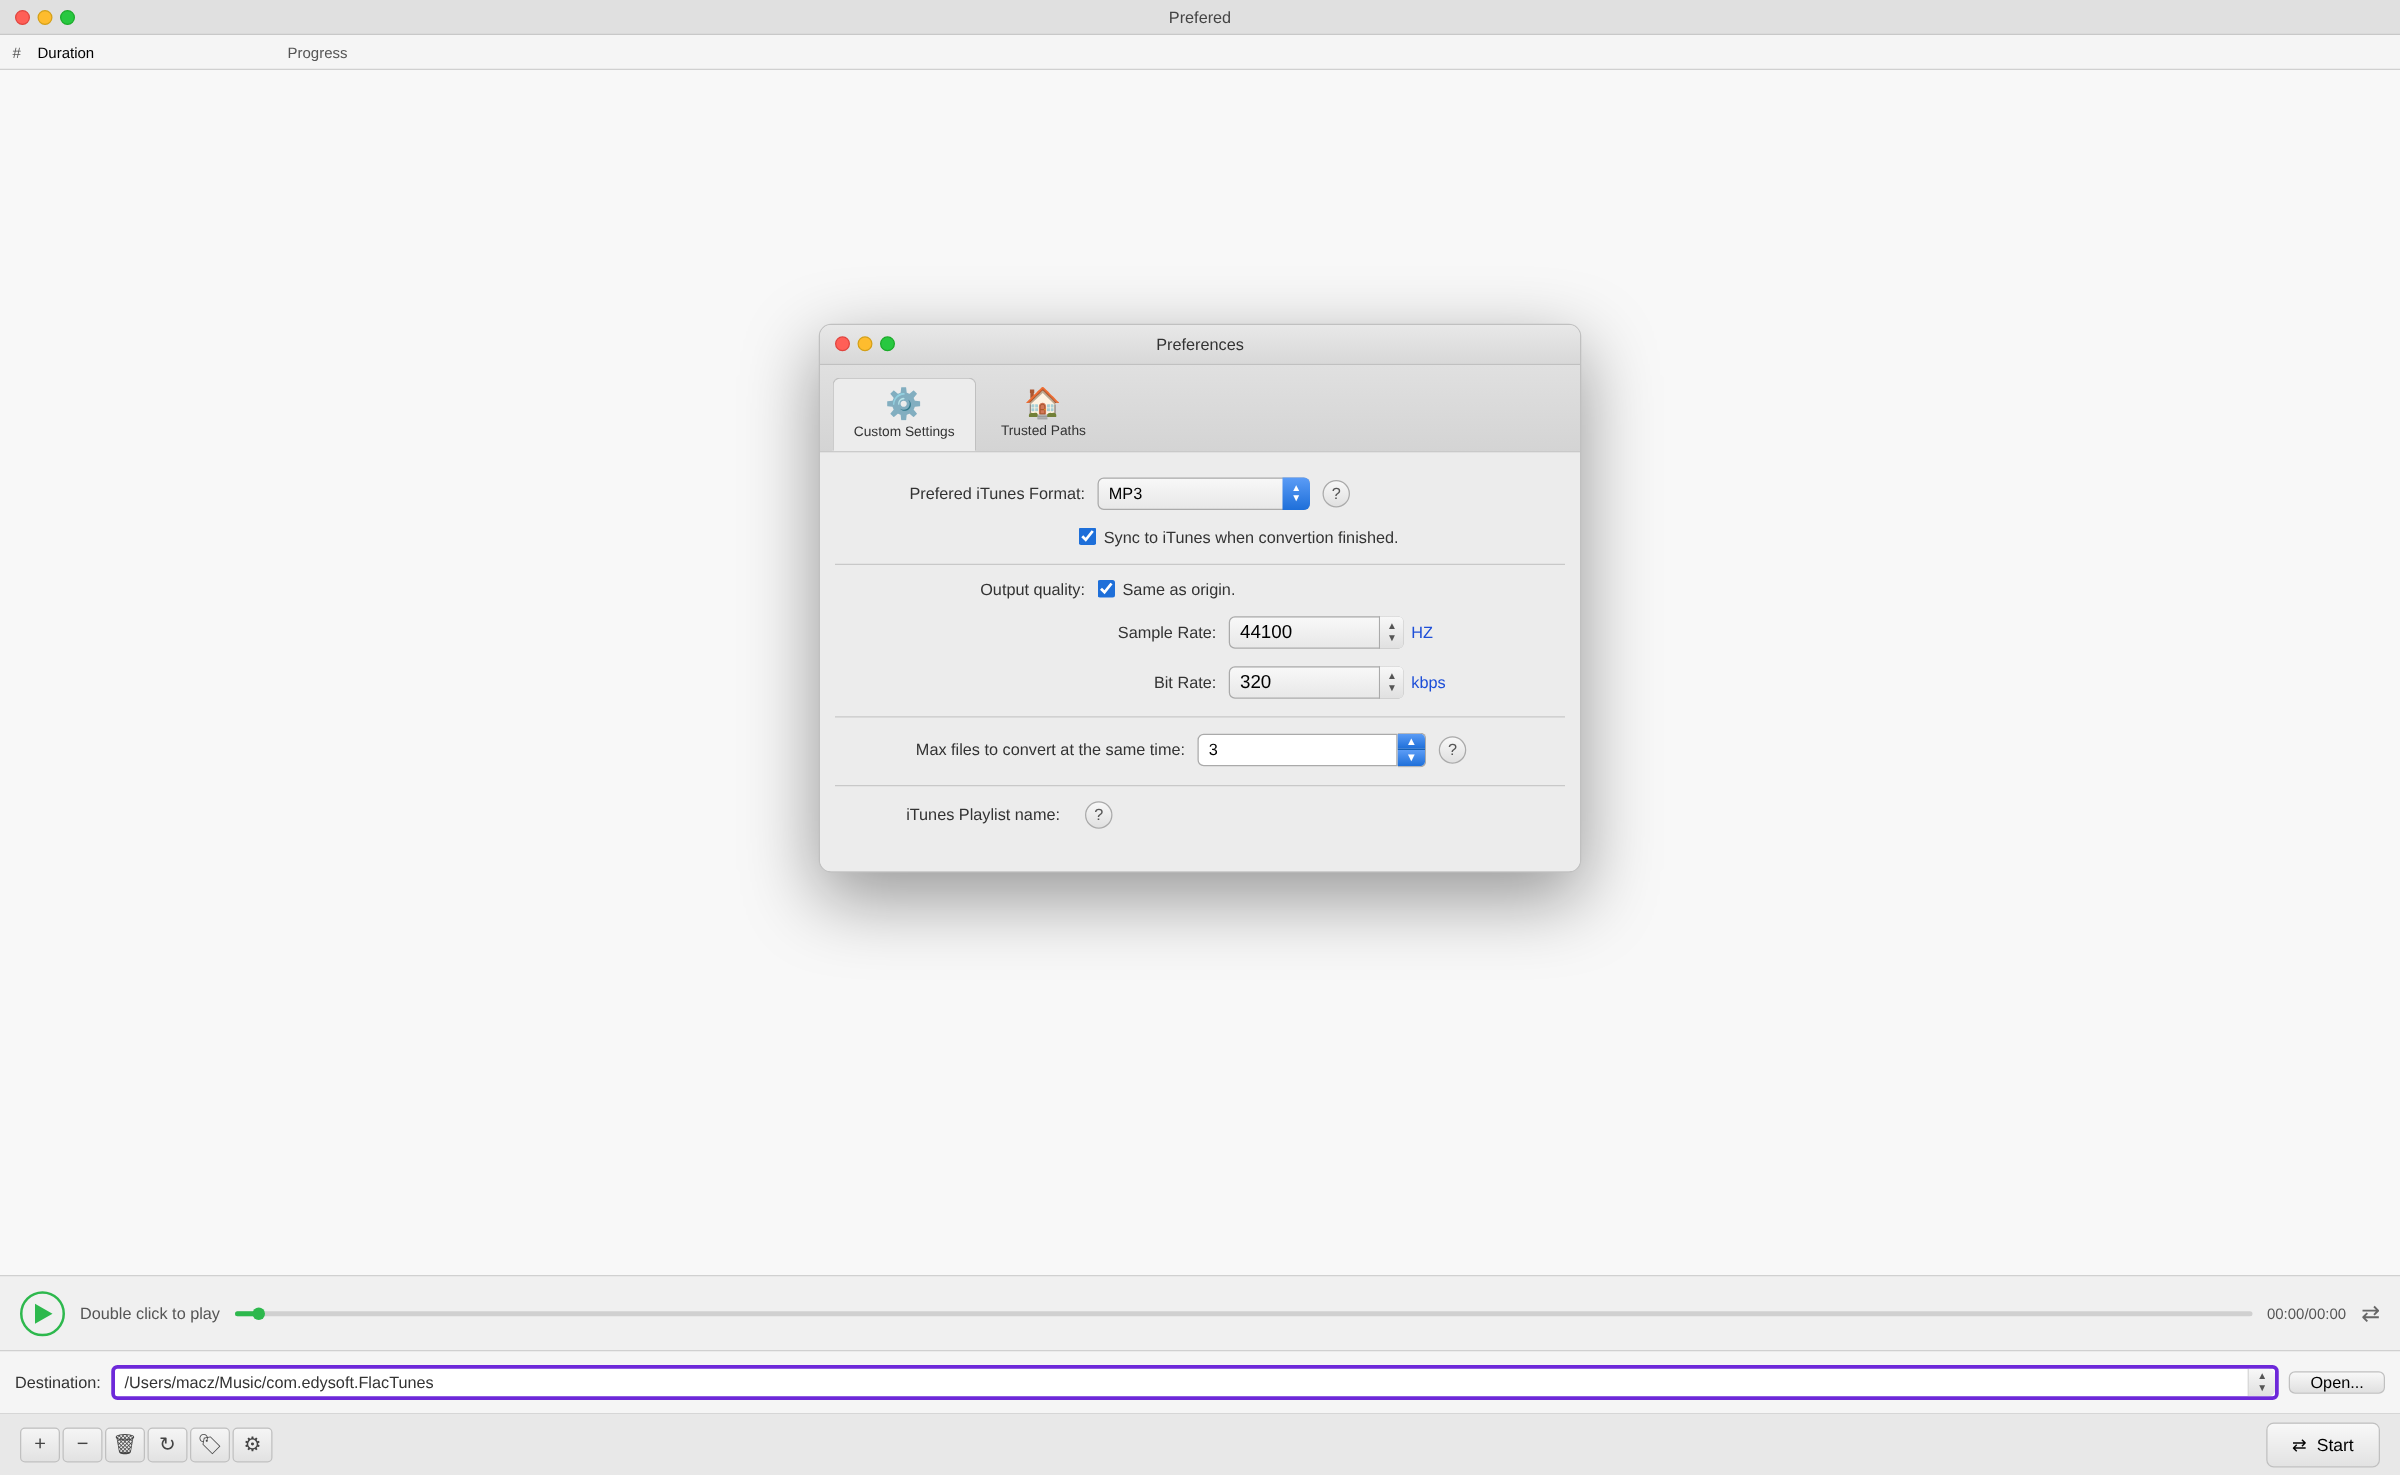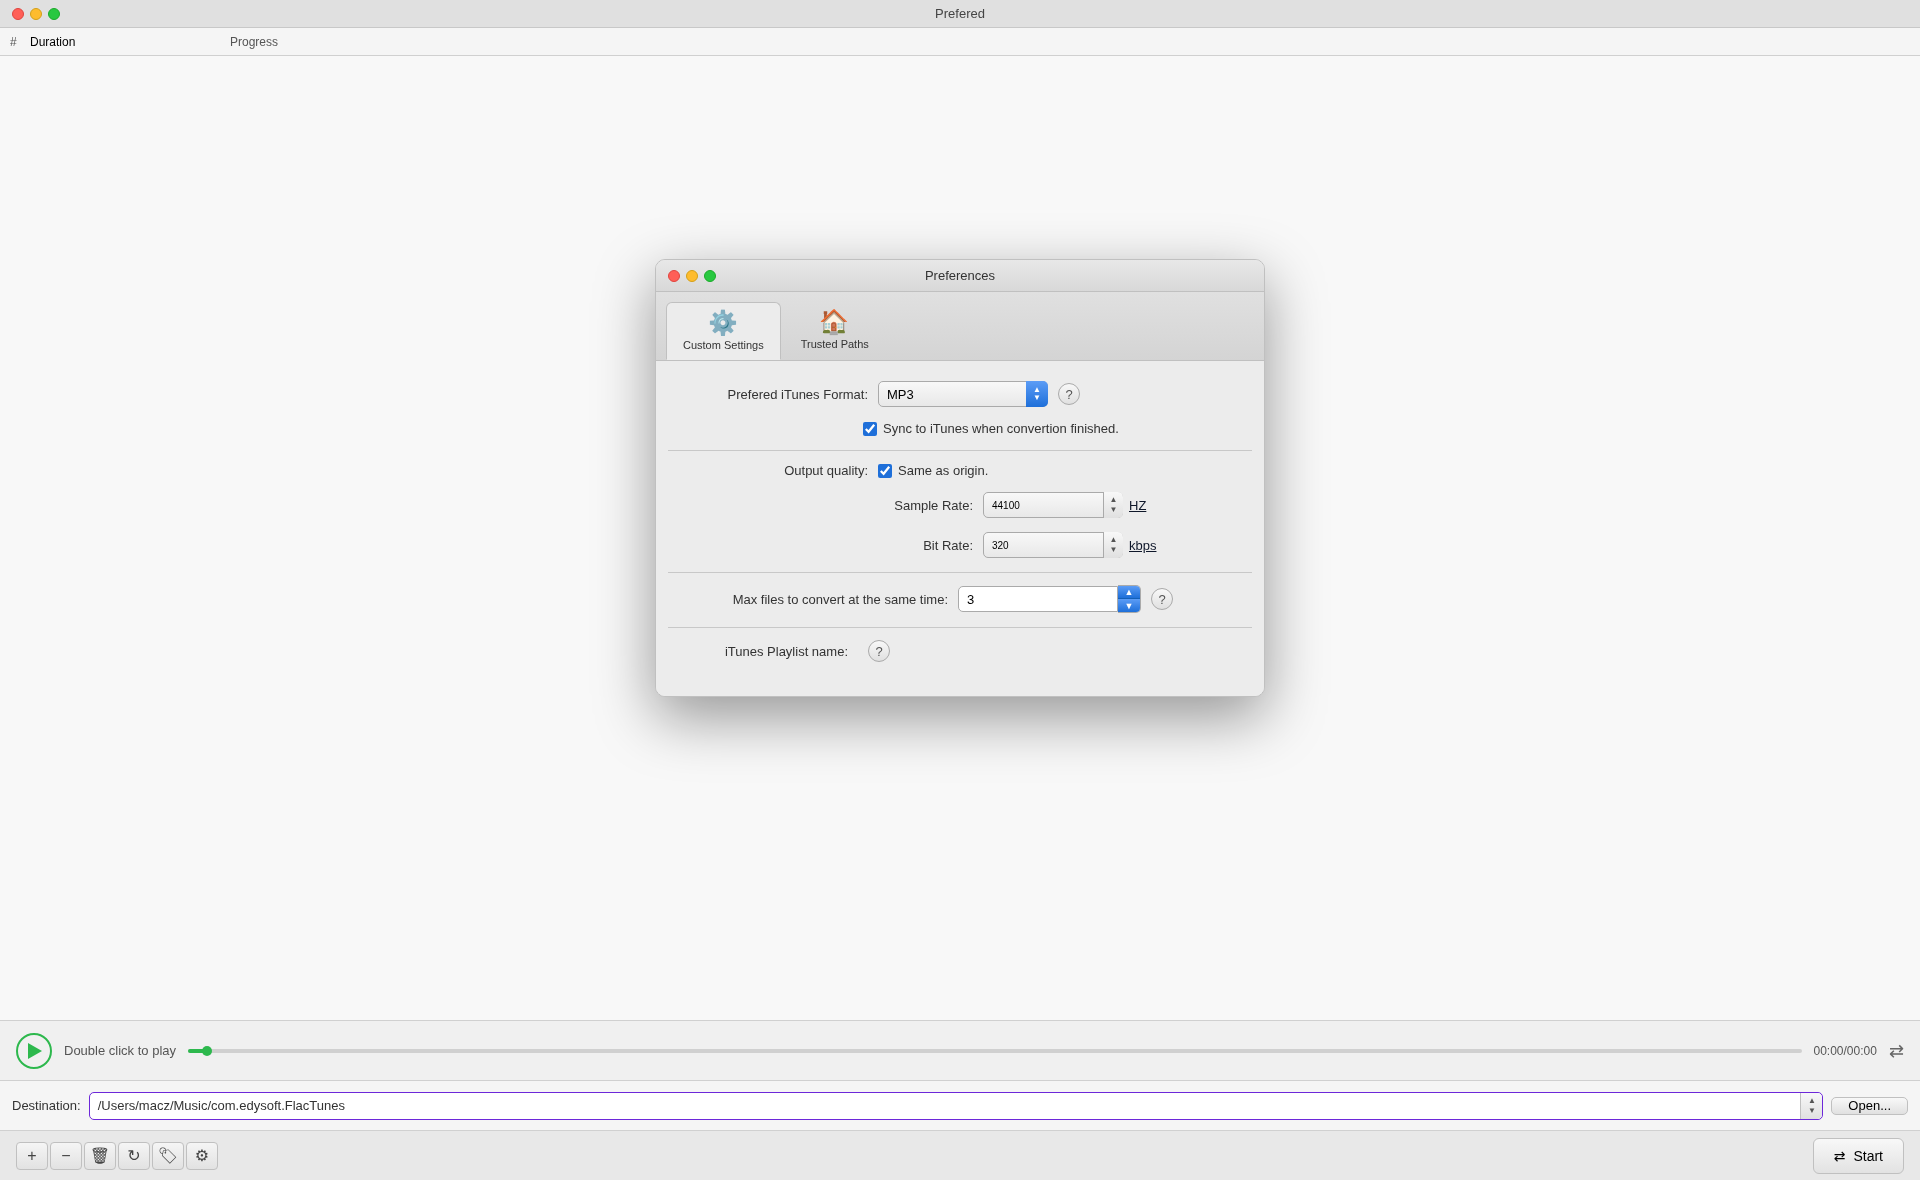--- a/index.html
+++ b/index.html
@@ -258,31 +258,30 @@
       height: 14px;
       accent-color: #1e6fd9;
     }
 
     .prefs-select-small {
       width: 140px;
       height: 26px;
       border: 1px solid #aaa;
       border-radius: 5px;
       background: linear-gradient(to bottom, #f8f8f8, #e8e8e8);
-      font-size: 10px;
+      font-size: 15px;
       padding: 0 8px;
       appearance: none;
       -webkit-appearance: none;
     }
 
     .unit-label {
       font-size: 13px;
-      color: #0f172a;
+      color: #1d4ed8;
       margin-left: 6px;
-      text-decoration: underline;
     }
 
     .stepper-input {
       width: 160px;
       height: 26px;
       border: 1px solid #aaa;
       border-radius: 5px 0 0 5px;
       background: white;
       font-size: 13px;
       padding: 0 8px;
@@ -406,21 +405,21 @@
       gap: 8px;
     }
     .dest-label {
       font-size: 13px;
       color: #333;
       white-space: nowrap;
     }
     .dest-path {
       flex: 1;
       height: 28px;
-      border: 1px solid #6d28d9;
+      border: 3px solid #6d28d9;
       border-radius: 5px;
       background: white;
       display: flex;
       align-items: center;
       padding: 0 8px;
       font-size: 13px;
       color: #333;
       position: relative;
     }
     .dest-path-arrows {

